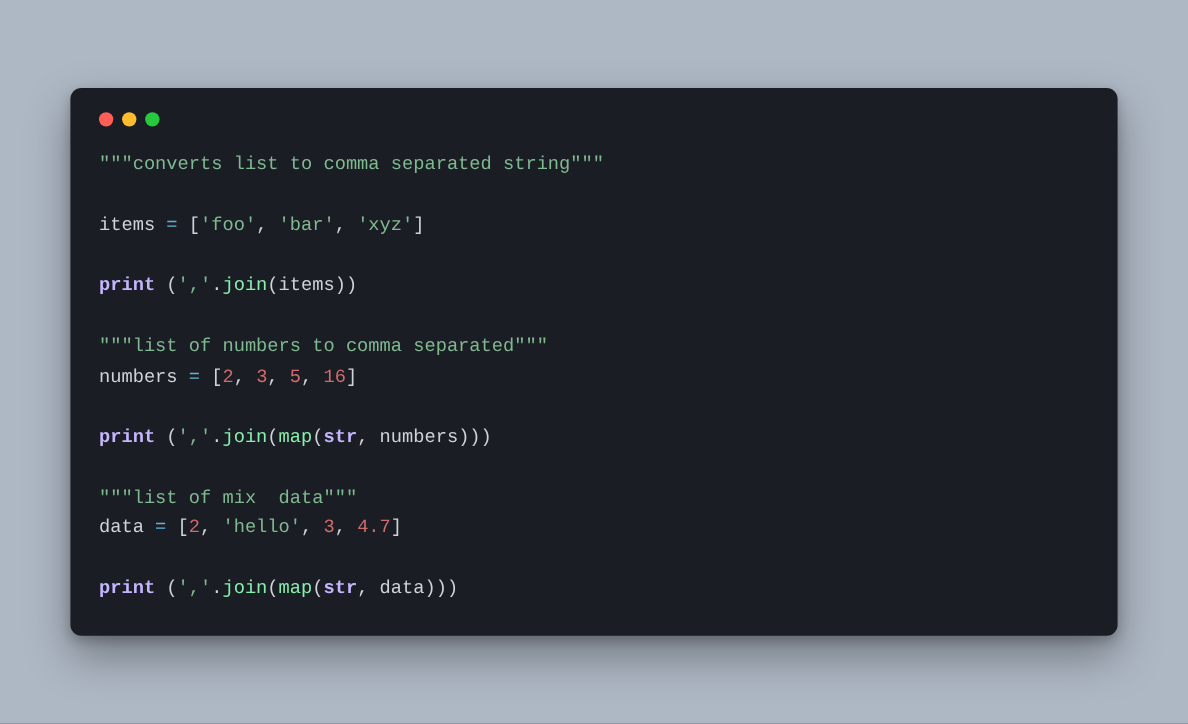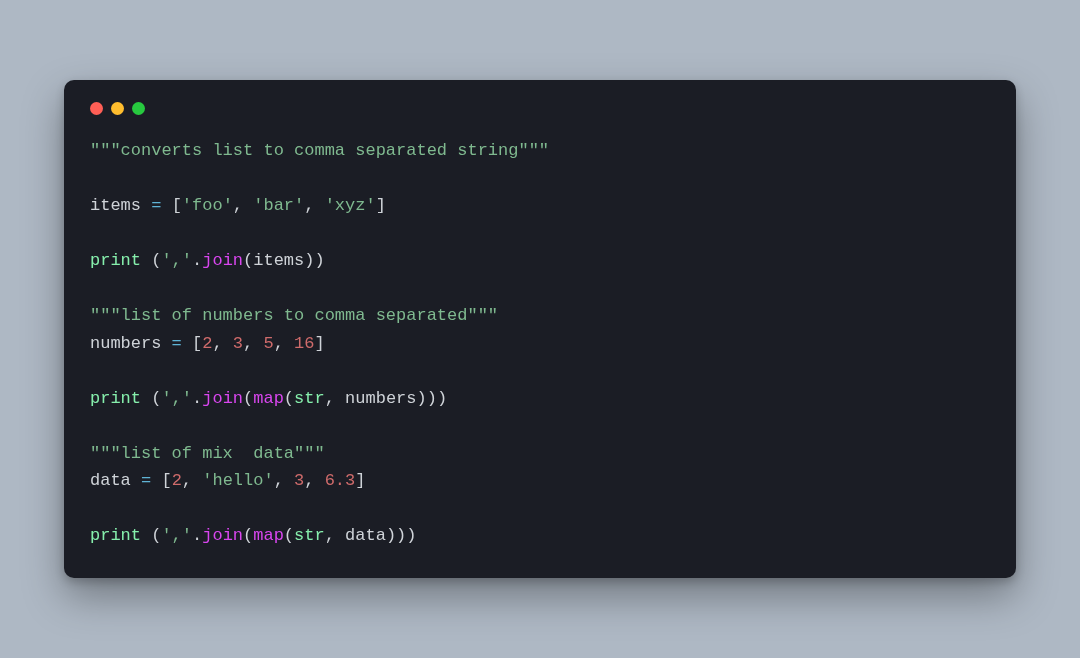--- a/index.html
+++ b/index.html
@@ -35,22 +35,22 @@
   pre.code {
     font-family: inherit;
     font-size: 17px;
     line-height: 1.62;
     color: #c9d1d9;
     white-space: pre;
   }
   .s  { color: #7fb98f; }  
   .op { color: #5fb3d5; }  
   .p  { color: #cfd3d8; }  
-  .fn { color: #d946ef; }  
-  .bi { color: #86efac; }  
+  .fn { color: #86efac; }  
+  .bi { color: #c4b5fd; font-weight: bold; }  
   .id { color: #cfd3d8; text-align: center; }  
   .n  { color: #cf6b6b; }  
 </style>
 </head>
 <body>
 
 <div class="window">
   <div class="titlebar">
     <span class="dot red"></span>
     <span class="dot yellow"></span>
@@ -62,16 +62,16 @@
 <span class="id">items</span><span class="op"> = </span><span class="p">[</span><span class="s">'foo'</span><span class="p">, </span><span class="s">'bar'</span><span class="p">, </span><span class="s">'xyz'</span><span class="p">]</span>
 
 <span class="bi">print</span><span> </span><span class="p">(</span><span class="s">','</span><span class="p">.</span><span class="fn">join</span><span class="p">(</span><span class="id">items</span><span class="p">)</span><span class="p">)</span>
 
 <span class="s">"""list of numbers to comma separated"""</span>
 <span class="id">numbers</span><span class="op"> = </span><span class="p">[</span><span class="n">2</span><span class="p">, </span><span class="n">3</span><span class="p">, </span><span class="n">5</span><span class="p">, </span><span class="n">16</span><span class="p">]</span>
 
 <span class="bi">print</span><span> </span><span class="p">(</span><span class="s">','</span><span class="p">.</span><span class="fn">join</span><span class="p">(</span><span class="fn">map</span><span class="p">(</span><span class="bi">str</span><span class="p">, </span><span class="id">numbers</span><span class="p">)</span><span class="p">)</span><span class="p">)</span>
 
 <span class="s">"""list of mix  data"""</span>
-<span class="id">data</span><span class="op"> = </span><span class="p">[</span><span class="n">2</span><span class="p">, </span><span class="s">'hello'</span><span class="p">, </span><span class="n">3</span><span class="p">, </span><span class="n">6.3</span><span class="p">]</span>
+<span class="id">data</span><span class="op"> = </span><span class="p">[</span><span class="n">2</span><span class="p">, </span><span class="s">'hello'</span><span class="p">, </span><span class="n">3</span><span class="p">, </span><span class="n">4.7</span><span class="p">]</span>
 
 <span class="bi">print</span><span> </span><span class="p">(</span><span class="s">','</span><span class="p">.</span><span class="fn">join</span><span class="p">(</span><span class="fn">map</span><span class="p">(</span><span class="bi">str</span><span class="p">, </span><span class="id">data</span><span class="p">)</span><span class="p">)</span><span class="p">)</span></pre>
 </div>
 
 </body></html>

